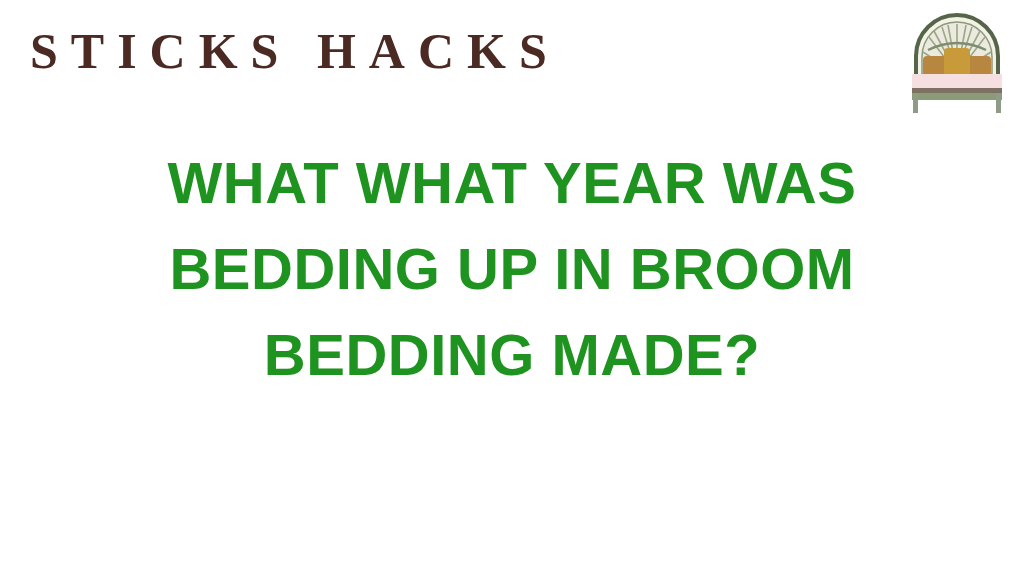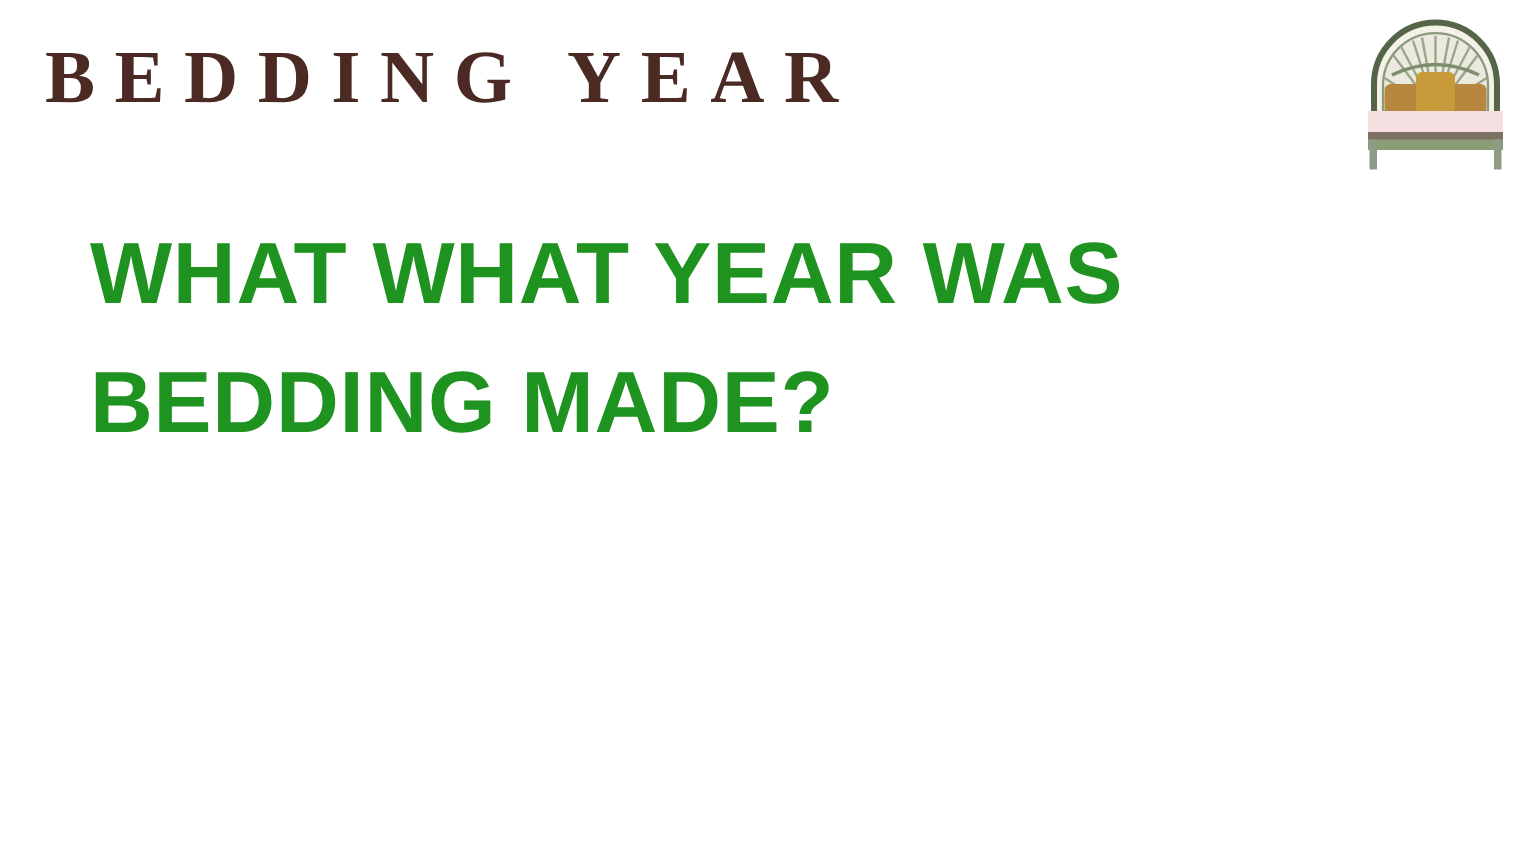--- a/index.html
+++ b/index.html
@@ -51,41 +51,41 @@
     width: 118px;
     height: 112px;
   }
 
   
   .headline {
     position: absolute;
     left: 0;
     right: 0;
     top: 140px;
-    text-align: left;
+    text-align: center;
     padding: 0 60px;
     box-sizing: border-box;
   }
   .headline-line {
     display: block;
     font-family: "Liberation Sans", sans-serif;
     font-weight: 700;
     font-size: 58px;
     line-height: 86px;
     letter-spacing: 0.5px;
     color: #1f9320;
     white-space: nowrap;
   }
 </style>
 </head>
 <body>
 
 <div class="slide">
 
-  <div class="brand-header">BEDDING YEAR</div>
+  <div class="brand-header">STICKS HACKS</div>
 
   <div class="brand-logo">
     <svg viewBox="0 0 118 112" xmlns="http://www.w3.org/2000/svg" aria-hidden="true">
 
       <path d="M18 74 L18 52 A41 41 0 0 1 100 52 L100 74 Z" fill="#f4f1e6" stroke="#56654a" stroke-width="4"></path>
 
       <path d="M24 70 L24 53 A35 35 0 0 1 94 53 L94 70 Z" fill="#eceade" stroke="#8b9a7c" stroke-width="1.5"></path>
       <g stroke="#9aa889" stroke-width="1.6" fill="none">
         <line x1="59" y1="70" x2="59" y2="20"></line>
         <line x1="59" y1="70" x2="44" y2="23"></line>
@@ -112,16 +112,17 @@
 
       <rect x="14" y="89" width="90" height="7" fill="#8a9b76"></rect>
 
       <rect x="15" y="89" width="5" height="20" fill="#8e9b86"></rect>
       <rect x="98" y="89" width="5" height="20" fill="#8e9b86"></rect>
     </svg>
   </div>
 
   <div class="headline">
     <span class="headline-line">WHAT WHAT YEAR WAS</span>
+    <span class="headline-line">BEDDING UP IN BROOM</span>
     <span class="headline-line">BEDDING MADE?</span>
   </div>
 
 </div>
 
 </body></html>

